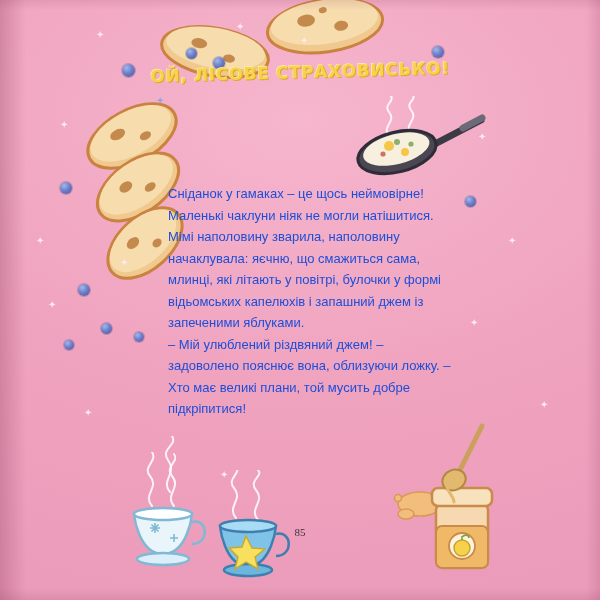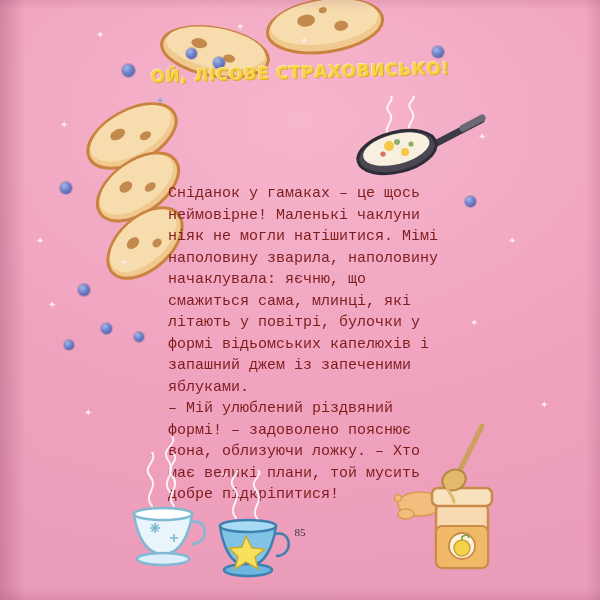--- a/index.html
+++ b/index.html
@@ -66,23 +66,23 @@
       -0.6px -0.6px 0 #fff3b0;
     transform: rotate(-1.6deg);
   }
 
   
   #body-text {
     position: absolute;
     left: 168px;
     top: 183px;
     width: 286px;
-    color: #7f1d1d;
-    font-family: Liberation Mono, monospace;
-    font-size: 15px;
+    color: #1d4ed8;
+    font-family: Liberation Sans, sans-serif;
+    font-size: 13px;
     line-height: 21.5px;
   }
   #body-text p { margin: 0 0 0 0; }
   #body-text p.indent { text-indent: 0; }
 
   
   #page-number {
     position: absolute;
     left: 0; right: 0;
     bottom: 62px;
@@ -191,21 +191,21 @@
   <div class="deco sparkle white" style="left:478px; top:132px;">✦</div>
   <div class="deco sparkle white" style="left:508px; top:236px;">✦</div>
   <div class="deco sparkle white" style="left:470px; top:318px;">✦</div>
   <div class="deco sparkle white" style="left:540px; top:400px;">✦</div>
   <div class="deco sparkle white" style="left:220px; top:470px;">✦</div>
 
   <div id="chapter-title">ОЙ, ЛІСОВЕ СТРАХОВИСЬКО!</div>
 
   <div id="body-text">
     <p>Сніданок у гамаках – це щось неймовірне! Маленькі чаклуни ніяк не могли натішитися. Мімі наполовину зварила, наполовину начаклувала: яєчню, що смажиться сама, млинці, які літають у повітрі, булочки у формі відьомських капелюхів і запашний джем із запеченими яблуками.</p>
-    <p class="indent">– Мій улюблений різдвяний формі! – задоволено пояснює вона, облизуючи ложку. – Хто має великі плани, той мусить добре підкріпитися!</p>
+    <p class="indent">– Мій улюблений різдвяний джем! – задоволено пояснює вона, облизуючи ложку. – Хто має великі плани, той мусить добре підкріпитися!</p>
   </div>
 
   <div id="page-number">85</div>
 
   <svg class="deco" style="left:108px; top:452px; width:110px; height:120px;" viewBox="0 0 110 120">
     <path class="steam" d="M44 54 C34 42, 52 36, 42 24 C34 14, 50 10, 44 0" opacity="0.85"></path>
     <path class="steam" d="M66 54 C56 42, 74 36, 64 24 C56 14, 72 10, 66 2" opacity="0.7"></path>
 
     <path d="M26 62 L84 62 C84 62 80 102 55 102 C30 102 26 62 26 62 Z" fill="#eaf5fb" stroke="#7fb9d4" stroke-width="2.5"></path>
     <path d="M84 70 C100 66 102 92 84 92" fill="none" stroke="#7fb9d4" stroke-width="2.5"></path>

